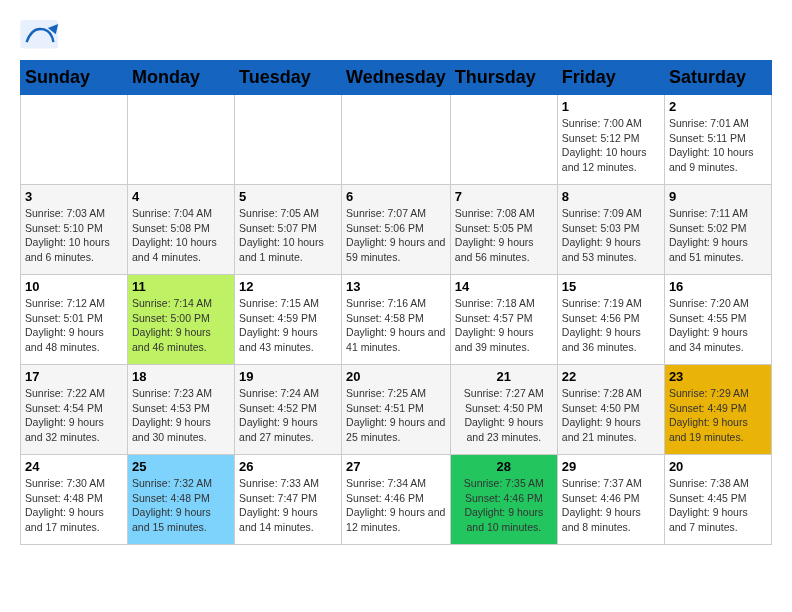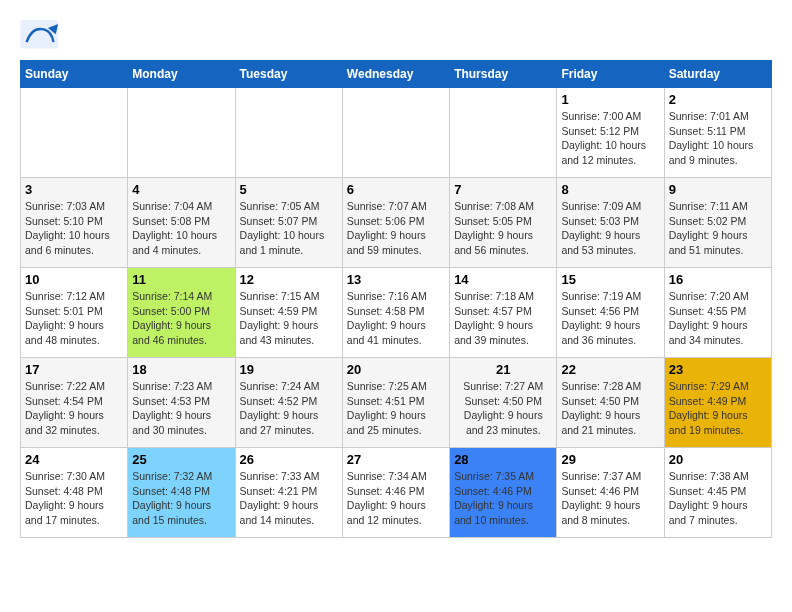--- a/index.html
+++ b/index.html
@@ -45,24 +45,24 @@
       font-size: 16px;
       color: #555;
     }
     .calendar-table {
       width: 100%;
       border-collapse: collapse;
       font-size: 11px;
     }
     .calendar-table th {
       background-color: #1565c0;
-      color: #ffffff;
+      color: #000000;
       padding: 6px 4px;
       text-align: left;
-      font-size: 12px;
+      font-size: 18px;
       font-weight: bold;
       border: 1px solid #1565c0;
     }
     .calendar-table td {
       border: 1px solid #ccc;
       vertical-align: top;
       padding: 4px;
       height: 90px;
       width: 107px;
     }
@@ -283,30 +283,30 @@
         </td>
         <td style="background-color: #7dd3fc; margin-left: 8px;">
           <div class="day-number">25</div>
           <div class="day-info" style="white-space: pre-line;">Sunrise: 7:32 AM
 Sunset: 4:48 PM
 Daylight: 9 hours and 15 minutes.</div>
         </td>
         <td style="background-color: rgb(255, 255, 255);">
           <div class="day-number">26</div>
           <div class="day-info" style="white-space: pre-line;">Sunrise: 7:33 AM
-Sunset: 4:21 PM
+Sunset: 7:47 PM
 Daylight: 9 hours and 14 minutes.</div>
         </td>
         <td style="background-color: rgb(255, 255, 255);">
           <div class="day-number">27</div>
           <div class="day-info" style="white-space: pre-line;">Sunrise: 7:34 AM
 Sunset: 4:46 PM
 Daylight: 9 hours and 12 minutes.</div>
         </td>
-        <td style="background-color: #3b82f6;">
+        <td style="background-color: #22c55e; text-align: center;">
           <div class="day-number">28</div>
           <div class="day-info" style="white-space: pre-line;">Sunrise: 7:35 AM
 Sunset: 4:46 PM
 Daylight: 9 hours and 10 minutes.</div>
         </td>
         <td style="background-color: rgb(255, 255, 255);">
           <div class="day-number">29</div>
           <div class="day-info" style="white-space: pre-line;">Sunrise: 7:37 AM
 Sunset: 4:46 PM
 Daylight: 9 hours and 8 minutes.</div>

